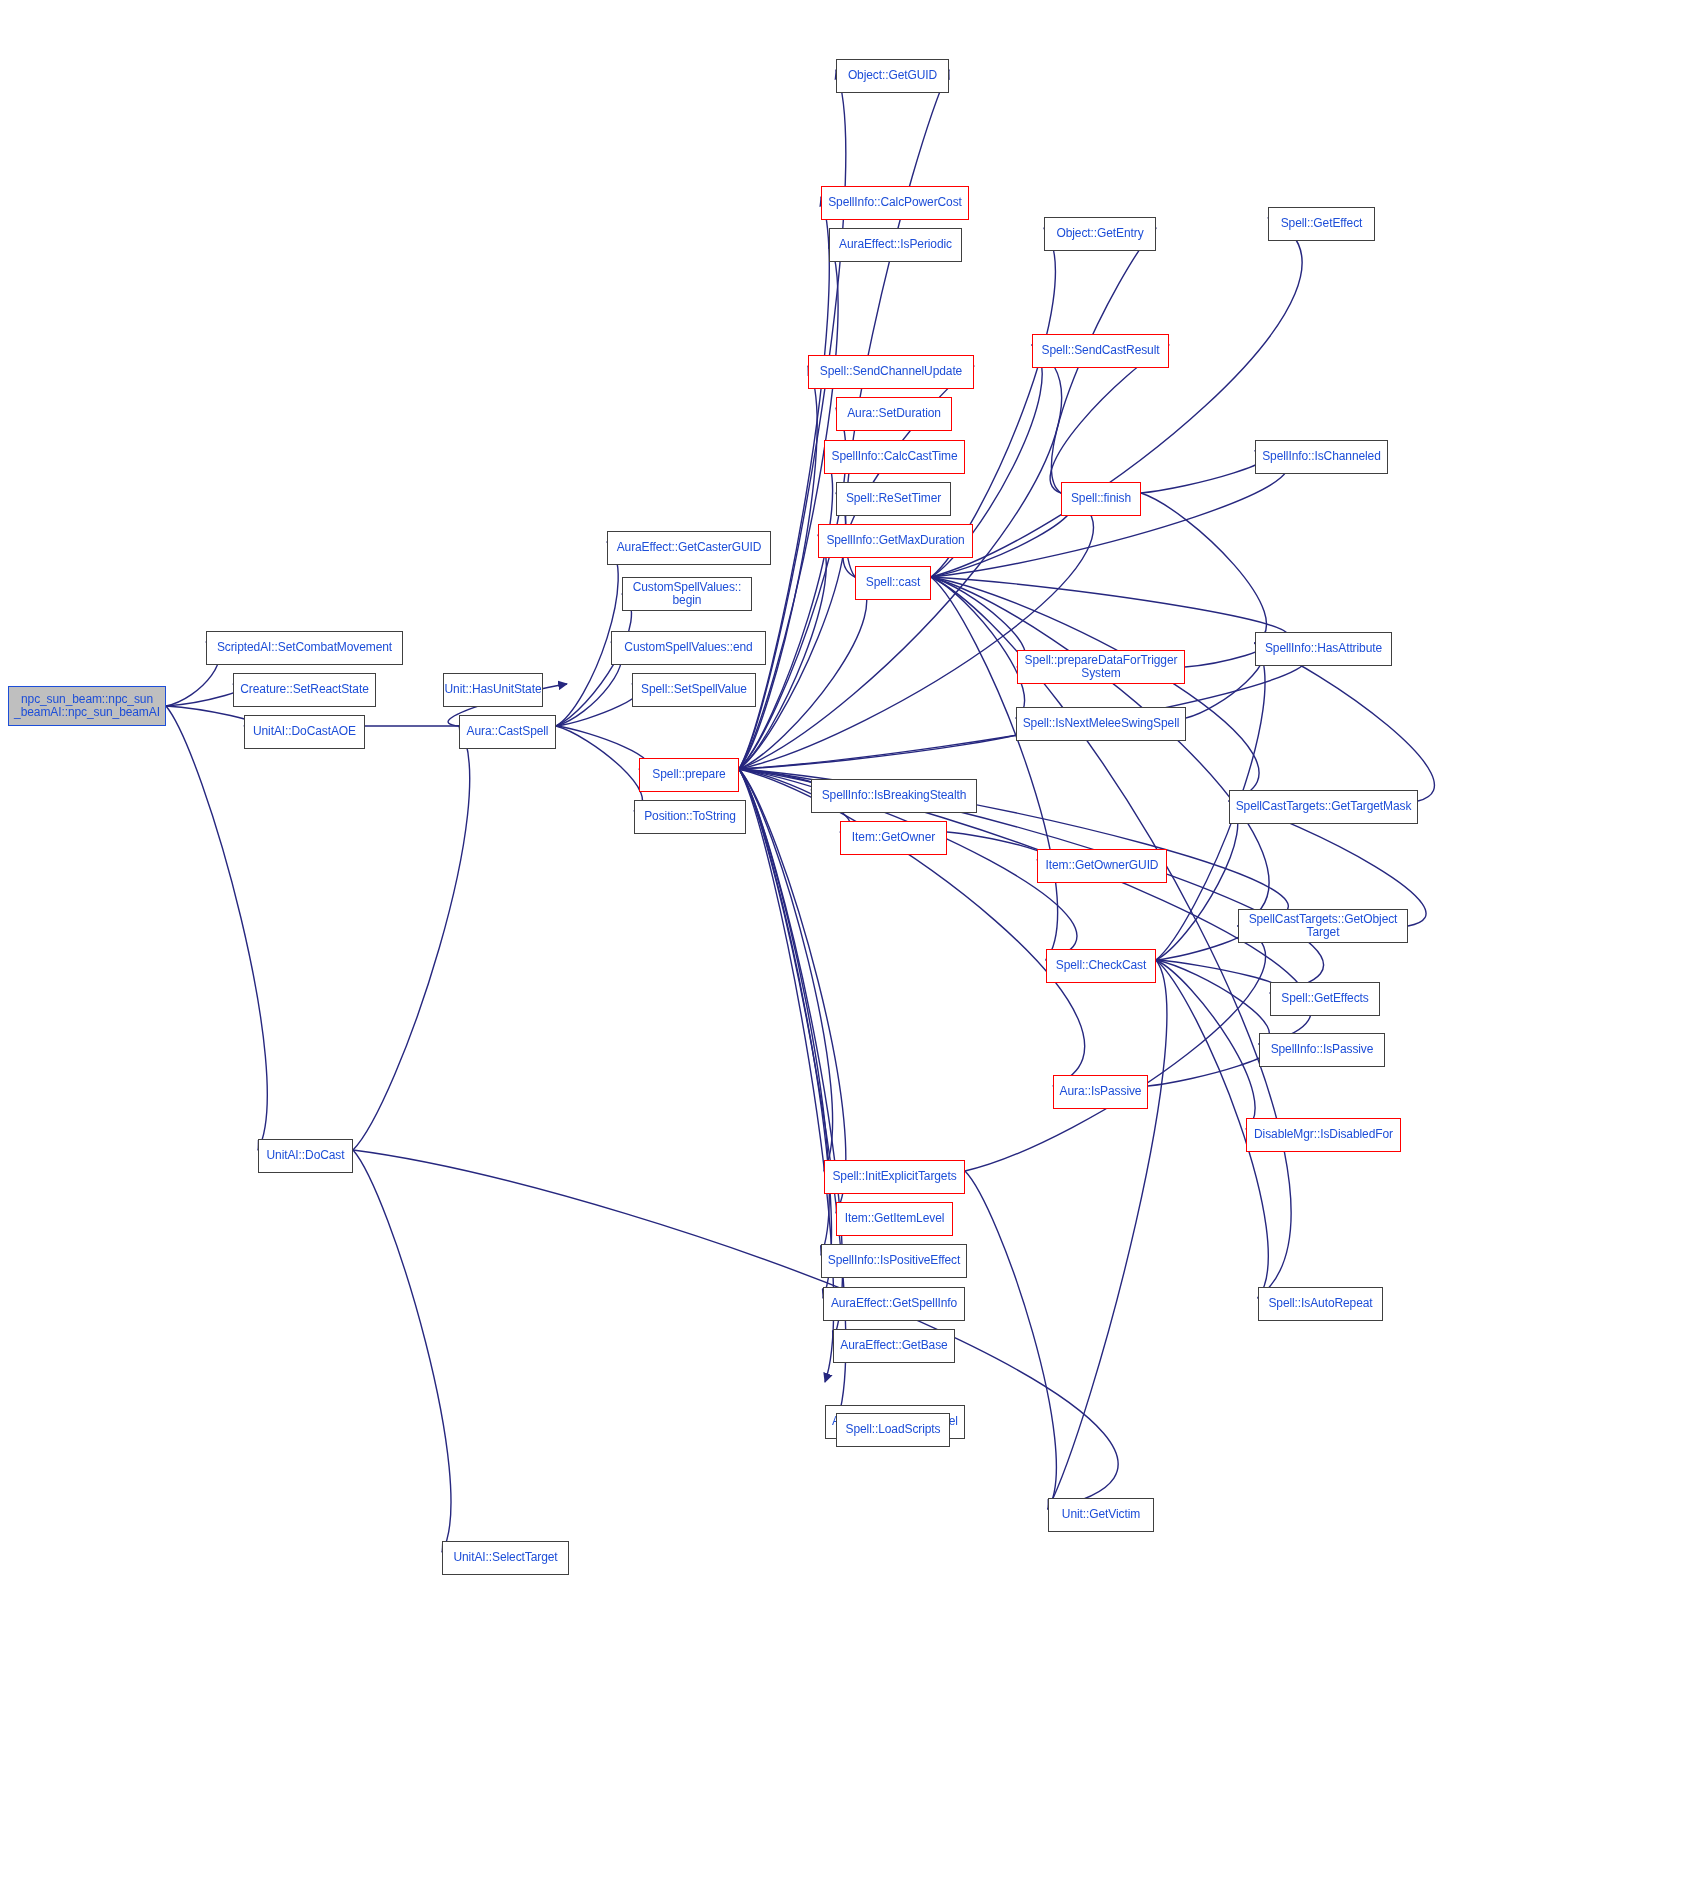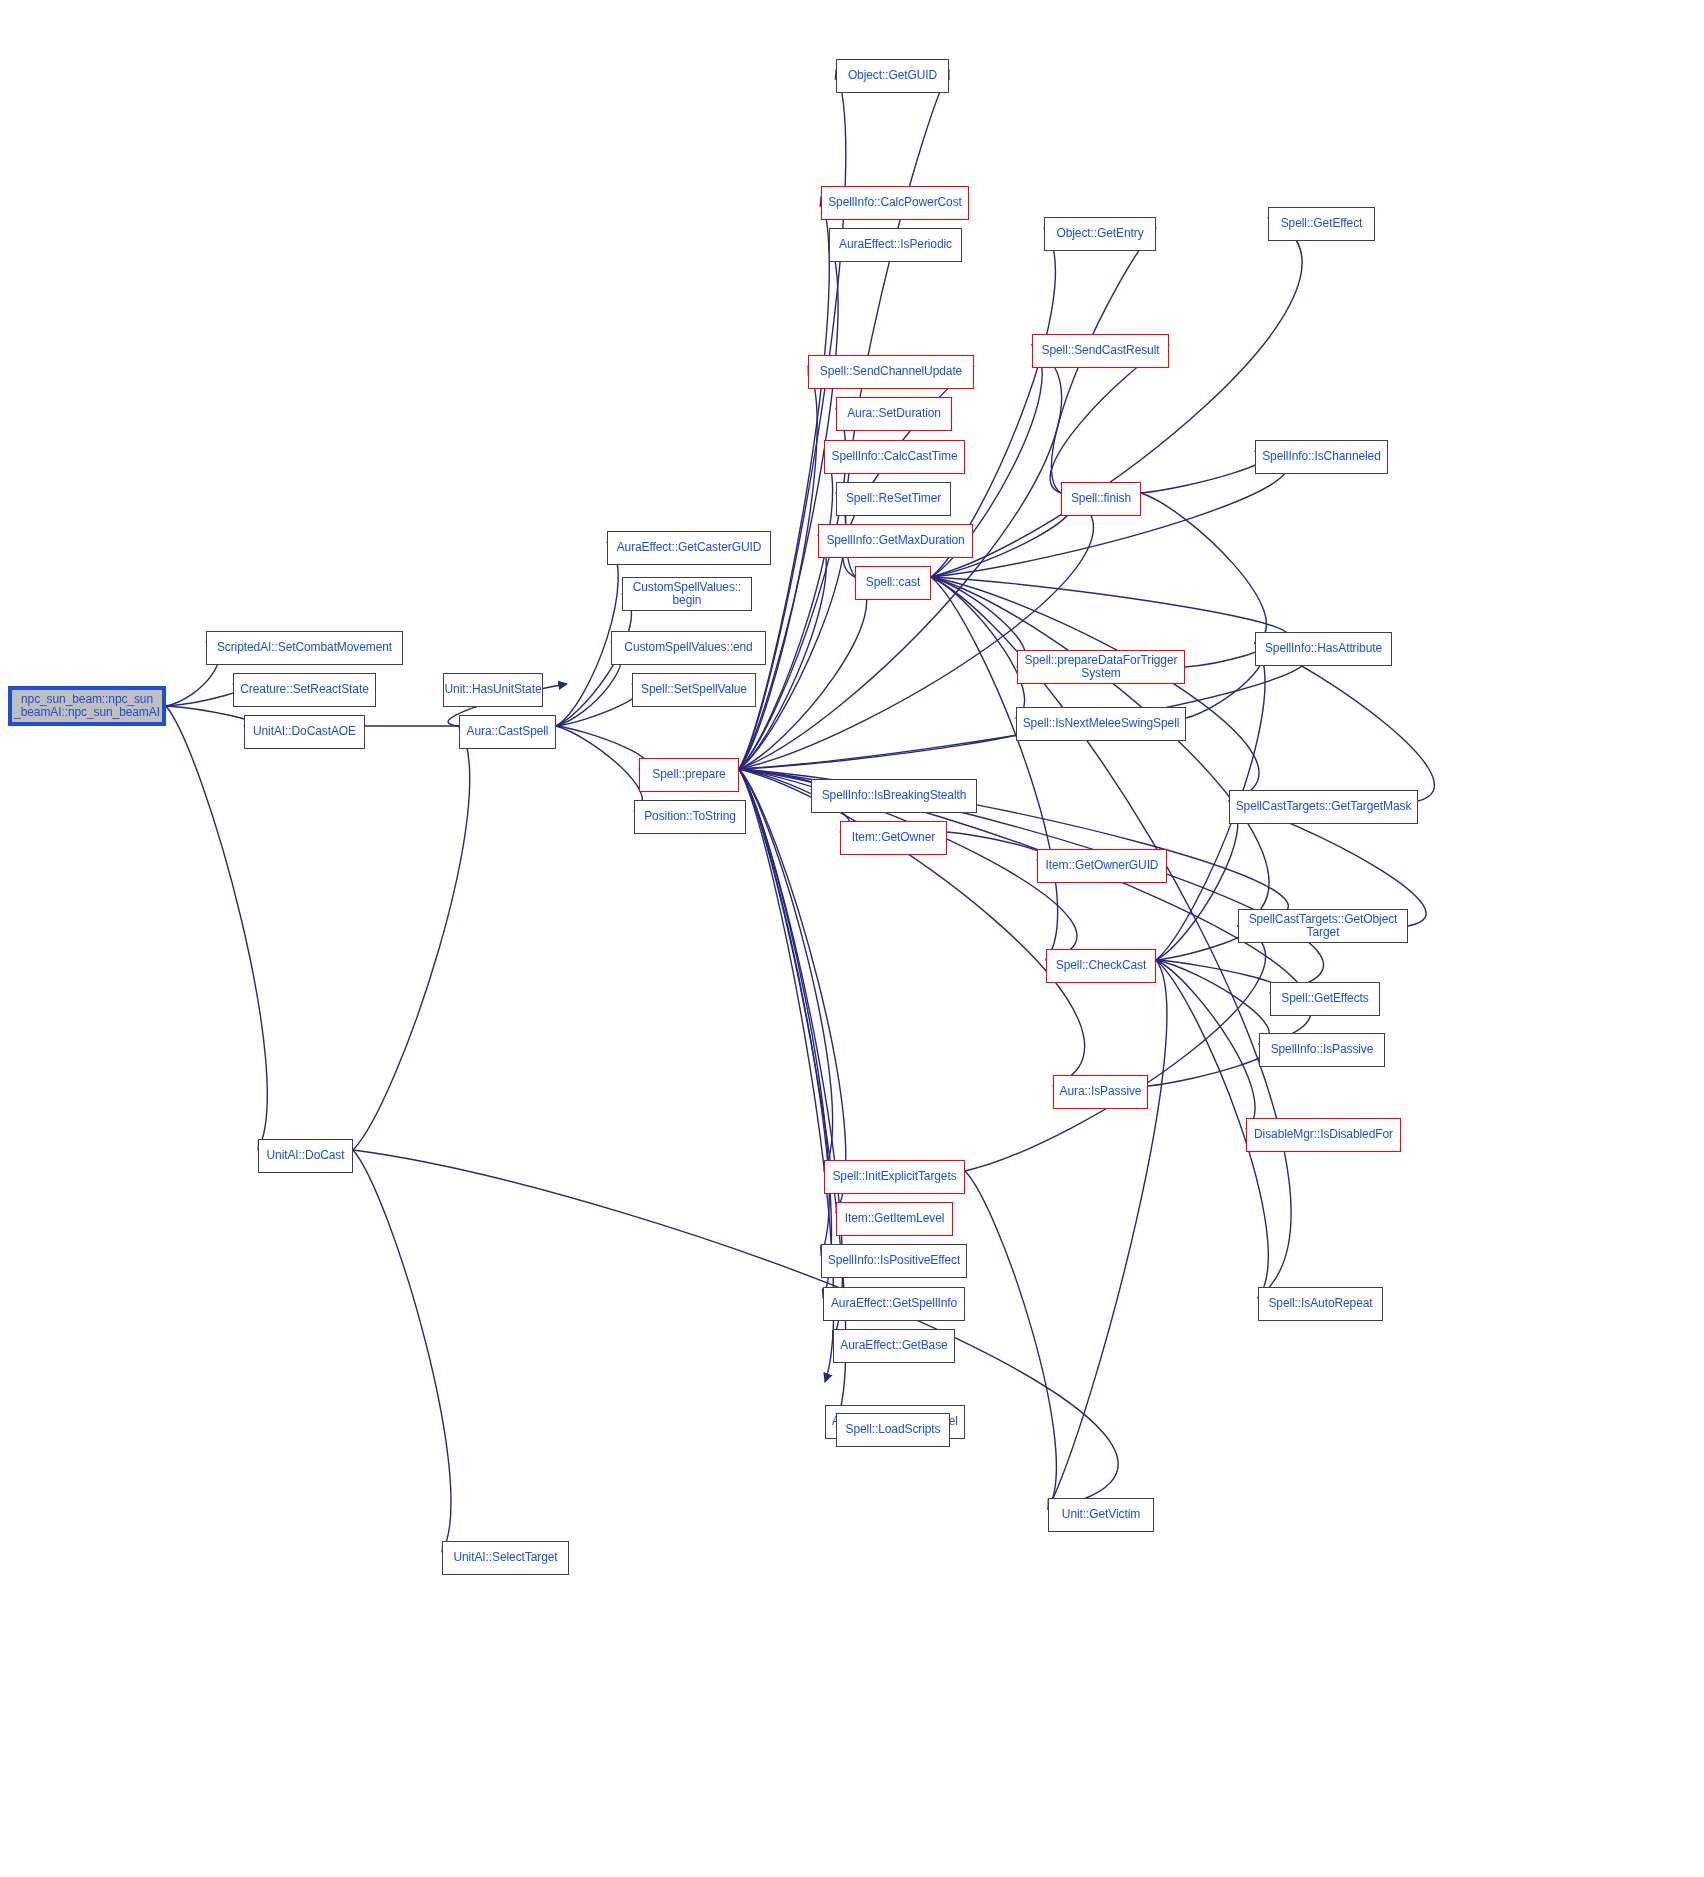--- a/index.html
+++ b/index.html
@@ -37,21 +37,21 @@
     letter-spacing: -0.1px;
     white-space: pre-line;
     padding: 16px 4px;
     cursor: pointer;
   }
   .node.red {
     border: 1px solid #ff0000;
   }
   .node.root {
     background: #bfbfbf;
-    border: 4px solid #1d4ed8;
+    border: 1px solid #1d4ed8;
   }
 </style>
 </head>
 <body>
 
 <div id="graph">
   <svg id="edge-layer" viewBox="0 0 1704 1877" width="1704" height="1877">
     <defs>
       <marker id="arrow" viewBox="0 0 10 10" refX="9" refY="5" markerWidth="7" markerHeight="7" orient="auto-start-reverse">
         <path d="M 0 0 L 10 5 L 0 10 z" fill="#26277f"></path>

